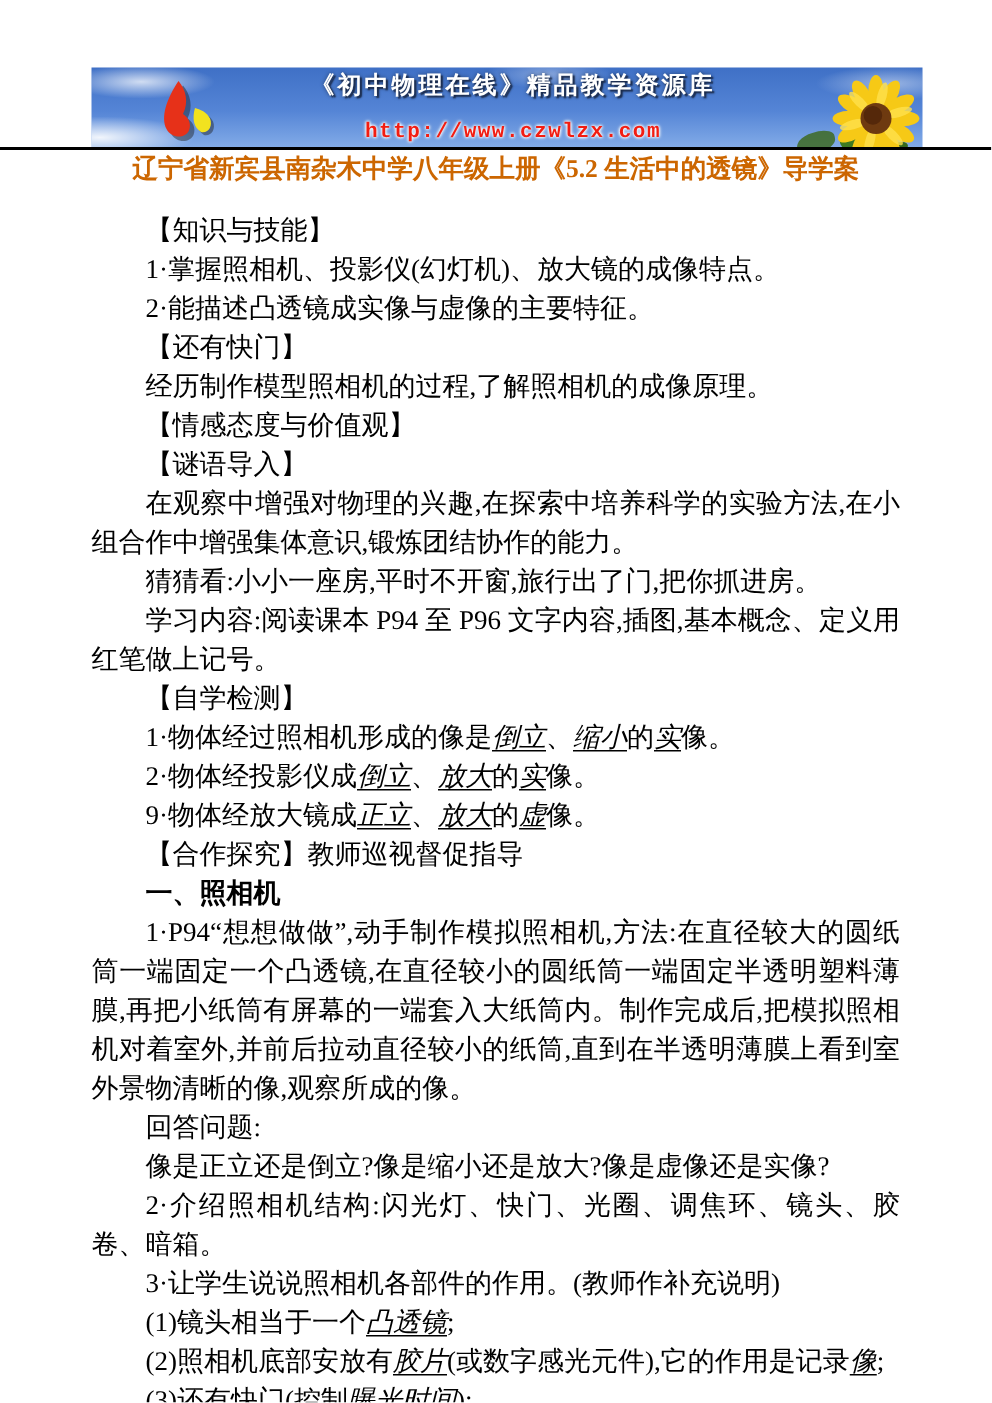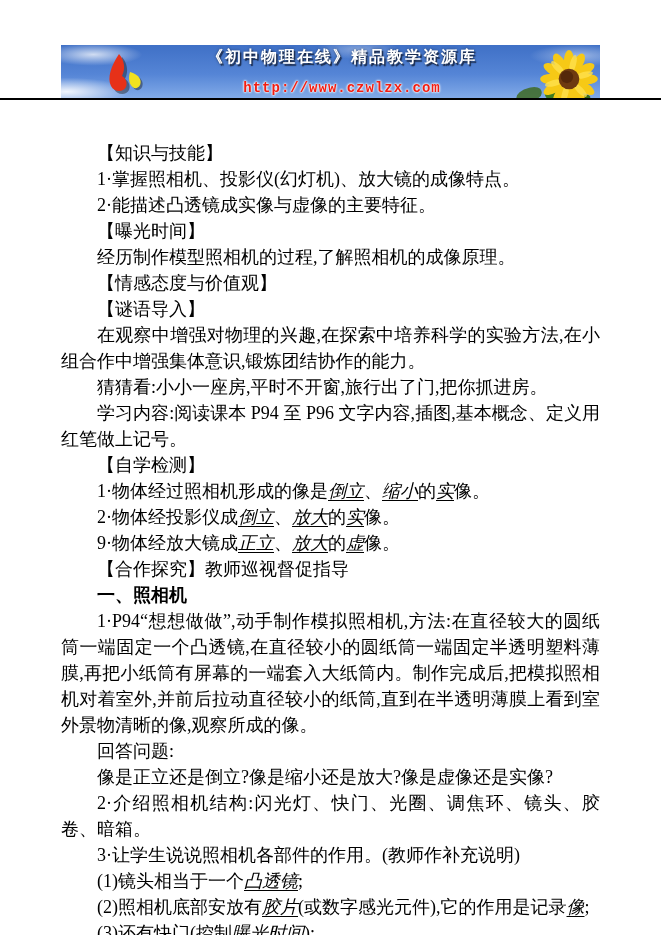--- a/index.html
+++ b/index.html
@@ -6,21 +6,21 @@
   .page{position:relative;width:661px;height:935px;background:#fff;overflow:hidden;
         font-family:"Liberation Serif","DejaVu Serif",serif;color:#000;}
 
   
   .banner{position:absolute;left:61px;top:45px;width:539px;height:53px;overflow:hidden;
     background:
       radial-gradient(ellipse 70px 16px at 6% 18%, rgba(255,255,255,.75), rgba(255,255,255,0) 70%),
       radial-gradient(ellipse 90px 20px at 1% 88%, rgba(255,255,255,.9), rgba(255,255,255,0) 70%),
       radial-gradient(ellipse 60px 14px at 55% 8%, rgba(255,255,255,.35), rgba(255,255,255,0) 70%),
       radial-gradient(ellipse 70px 16px at 96% 20%, rgba(255,255,255,.45), rgba(255,255,255,0) 70%),
-      linear-gradient(180deg,#3f70c6 0%,#5585d6 55%,#82abe8 100%);}
+      linear-gradient(180deg,#3f70c6 0%,#5585d6 55%,#82abe8 100%); padding-left: 15px;}
   .logo{position:absolute;left:38px;top:3px;width:48px;height:48px;}
   .banner-text{position:absolute;left:96px;top:2px;width:370px;text-align:center;}
   .site-title{font-size:16px;font-weight:bold;color:#fff;letter-spacing:2px;
       text-shadow:1.5px 1.5px 1px #1a2a4a,0 0 3px rgba(0,0,0,.45);white-space:nowrap;}
   .site-url{font-family:"Liberation Mono","DejaVu Sans Mono",monospace;font-size:14px;font-weight:bold;
       color:#f21d12;letter-spacing:1px;margin-top:2px;
       text-shadow:0 0 2px #fff,0 0 2px #fff,0 0 3px #fff;white-space:nowrap;}
   .sunflower{position:absolute;right:0px;bottom:-12px;width:62px;height:62px;}
   .leafbit{position:absolute;right:58px;bottom:-4px;width:26px;height:14px;background:#3e6a22;
       border-radius:60% 40% 55% 45%;transform:rotate(-12deg);opacity:.85;}
@@ -81,26 +81,27 @@
         <ellipse cx="0" cy="-15" rx="3" ry="9" transform="rotate(255)"></ellipse>
         <ellipse cx="0" cy="-15" rx="3" ry="9" transform="rotate(315)"></ellipse>
       </g>
       <circle cx="0" cy="0" r="10" fill="#6e3a10"></circle>
       <circle cx="-2" cy="-2" r="6" fill="#55280a"></circle>
     </svg>
   </div>
 
   <div class="rule"></div>
 
+  <div class="doc-title" style="color: rgb(204, 102, 0);">辽宁省新宾县南杂木中学八年级上册《5.2 生活中的透镜》导学案</div>
 
   <div class="content" id="doc-body">
       <p class="para"><span>【知识与技能】</span></p>
       <p class="para"><span>1·掌握照相机、投影仪(幻灯机)、放大镜的成像特点。</span></p>
       <p class="para"><span>2·能描述凸透镜成实像与虚像的主要特征。</span></p>
-      <p class="para"><span>【曝光时间】</span></p>
+      <p class="para"><span>【还有快门】</span></p>
       <p class="para"><span>经历制作模型照相机的过程,了解照相机的成像原理。</span></p>
       <p class="para"><span>【情感态度与价值观】</span></p>
       <p class="para"><span>【谜语导入】</span></p>
       <p class="para"><span>在观察中增强对物理的兴趣,在探索中培养科学的实验方法,在小组合作中增强集体意识,锻炼团结协作的能力。</span></p>
       <p class="para"><span>猜猜看:小小一座房,平时不开窗,旅行出了门,把你抓进房。</span></p>
       <p class="para"><span>学习内容:阅读课本 P94 至 P96 文字内容,插图,基本概念、定义用红笔做上记号。</span></p>
       <p class="para"><span>【自学检测】</span></p>
       <p class="para"><span>1·物体经过照相机形成的像是</span><span class="blank">倒立</span><span>、</span><span class="blank">缩小</span><span>的</span><span class="blank">实</span><span>像。</span></p>
       <p class="para"><span>2·物体经投影仪成</span><span class="blank">倒立</span><span>、</span><span class="blank">放大</span><span>的</span><span class="blank">实</span><span>像。</span></p>
       <p class="para"><span>9·物体经放大镜成</span><span class="blank">正立</span><span>、</span><span class="blank">放大</span><span>的</span><span class="blank">虚</span><span>像。</span></p>

